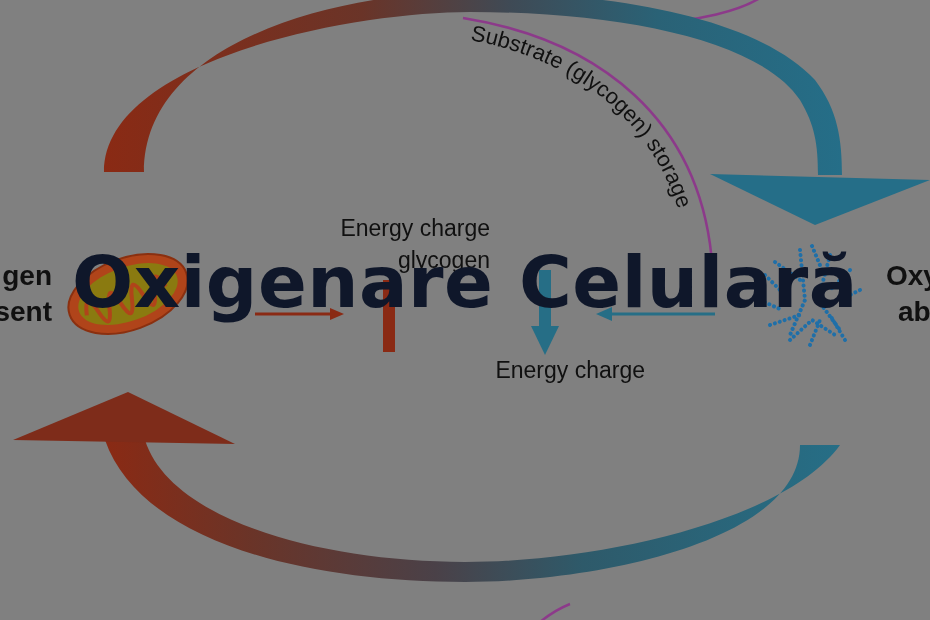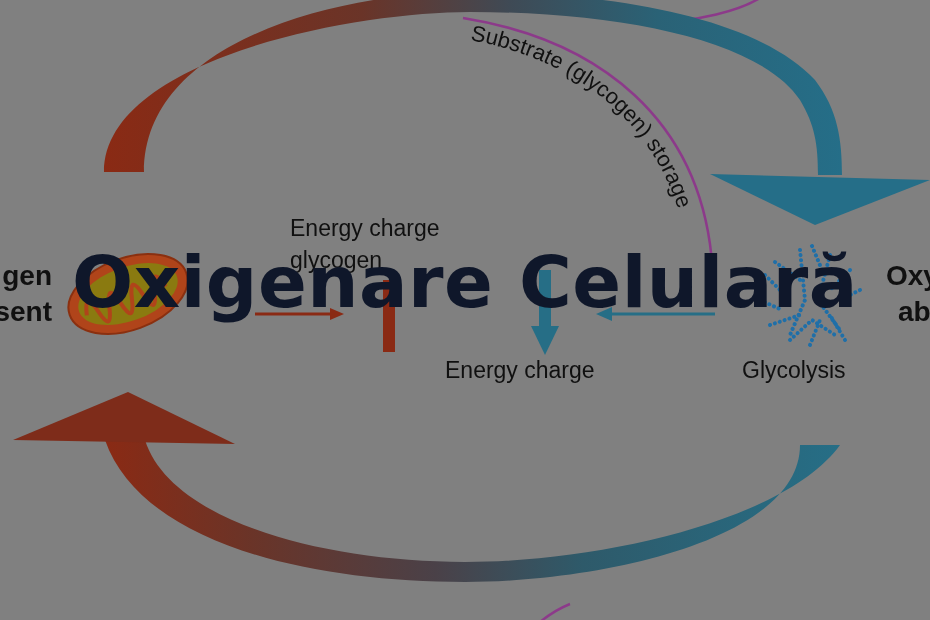--- a/index.html
+++ b/index.html
@@ -23,21 +23,21 @@
       top: 0;
       width: 930px;
       height: 620px;
     }
     .lbl {
       position: absolute;
       font-family: "Liberation Sans", sans-serif;
       color: #101010;
       font-size: 23px;
       line-height: 32px;
-      text-align: left;
+      text-align: right;
       white-space: nowrap;
     }
     .lbl.bold {
       font-weight: bold;
       font-size: 28px;
       line-height: 36px;
     }
     .lbl.left { text-align: left; }
     .lbl.right { text-align: right; }
     .title {
@@ -131,21 +131,20 @@
     </text>
   </svg>
 
   <div class="lbl" style="left:290px; top:212px; width:200px;">Energy charge</div>
   <div class="lbl" style="left:290px; top:244px; width:200px;">glycogen</div>
 
 
   <div class="lbl" style="left:445px; top:354px; width:200px;">Energy charge</div>
 
 
-  <div class="lbl" style="left:742px; top:354px; width:130px;">Glycolysis</div>
 
 
   <div class="lbl bold right" style="left:-60px; top:258px; width:112px;">gen</div>
   <div class="lbl bold right" style="left:-60px; top:294px; width:112px;">sent</div>
 
   <div class="lbl bold left" style="left:886px; top:258px;">Oxy</div>
   <div class="lbl bold left" style="left:890px; top:294px;margin-left:8px;">ab</div>
 
   <div class="title">Oxigenare Celulară</div>
 </div>

